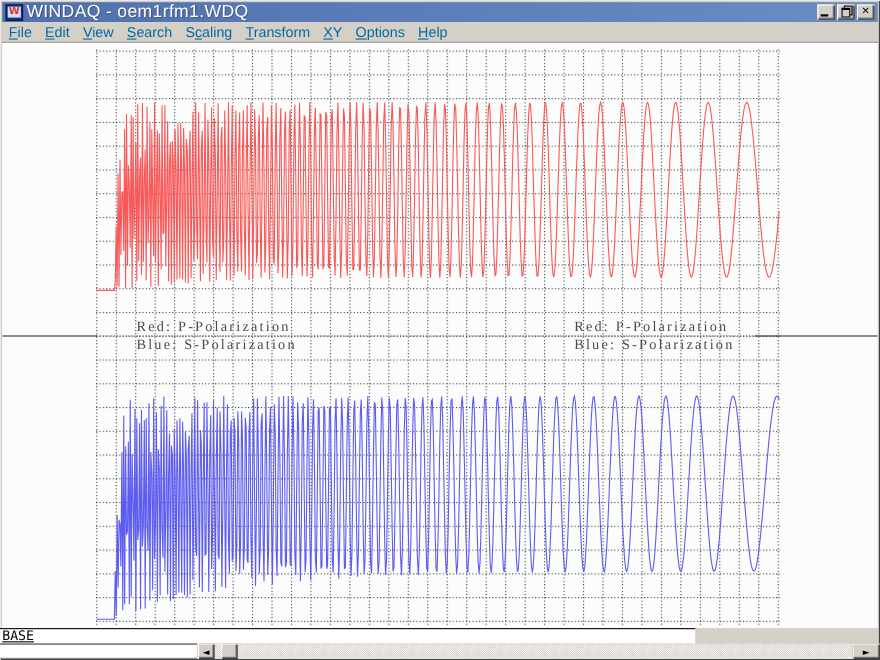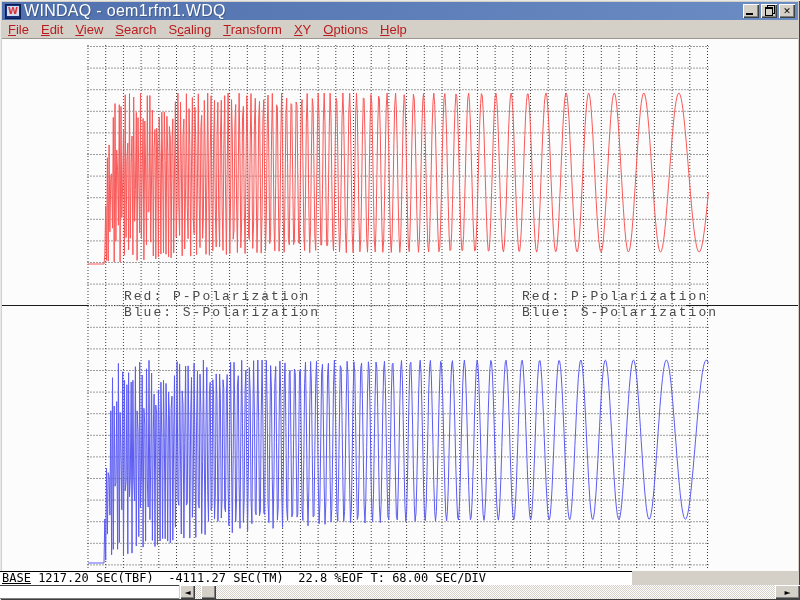--- a/index.html
+++ b/index.html
@@ -23,29 +23,29 @@
        box-shadow:inset 1px 1px 0 #fff, inset -1px -1px 0 #404040, inset -2px -2px 0 #808080;
        display:flex;align-items:center;justify-content:center;
        color:#000;font-size:9px;font-weight:bold;font-family:"DejaVu Sans",sans-serif;}
   .glyph-min{position:absolute;left:3px;bottom:3px;width:7px;height:2px;background:#000;}
   .glyph-restore{position:absolute;left:4px;top:3px;width:6px;height:6px;
        border:1px solid #000;border-top-width:2px;background:#d4d0c8;
        box-shadow:2px -2px 0 -1px #d4d0c8, 2px -2px 0 0 #000;}
 
   
   .menubar{position:absolute;left:2px;top:20px;width:796px;height:18px;
-       background:#d4d0c8;display:flex;align-items:center;font-size:13px;color:#b91c1c;
+       background:#d4d0c8;display:flex;align-items:center;font-size:13px;color:#0369a1;
        border-bottom:1px solid #9a968e;}
   .menu-item{padding:1px 6px;cursor:default;}
   .menu-item u{text-underline-offset:1px;}
 
   
   .chart-region{position:absolute;left:2px;top:39px;width:796px;height:532px;background:#fcfcfc;}
   .chart-svg{position:absolute;left:0;top:0;}
-  .annot{position:absolute;font-family:Liberation Mono, monospace;font-size:13px;
+  .annot{position:absolute;font-family:Liberation Serif, serif;font-size:13px;
        letter-spacing:2px;color:#4a4a4a;white-space:pre;padding-left:36px;}
 
   
   .statusbar{position:absolute;left:0;top:571px;width:632px;height:13px;background:#fff;
        border-top:1px solid #000;font-family:"DejaVu Sans Mono",monospace;font-size:12px;
        color:#000;white-space:pre;display:flex;align-items:flex-start;line-height:13px;}
   .statusbar .base{text-decoration:underline;margin-left:2px;}
 
   
   .scrollrow{position:absolute;left:0;top:585px;width:800px;height:14px;}
@@ -123,21 +123,20 @@
     </svg>
 
     <div class="annot" style="left:86px;top:250px;">Red: P-Polarization</div>
     <div class="annot" style="left:86px;top:266px;">Blue: S-Polarization</div>
     <div class="annot" style="left:484px;top:250px;">Red: P-Polarization</div>
     <div class="annot" style="left:484px;top:266px;">Blue: S-Polarization</div>
   </div>
 
   <div class="statusbar">
     <span class="base">BASE</span>
-    <span> 1217.20 SEC(TBF)  -4111.27 SEC(TM)  22.8 %EOF T: 68.00 SEC/DIV</span>
   </div>
 
   <div class="scrollrow">
     <div class="left-panel"></div>
     <div class="sb-track"></div>
     <div class="sb-btn sb-left">
       <span>◄</span>
     </div>
     <div class="sb-thumb"></div>
     <div class="sb-btn sb-right">

